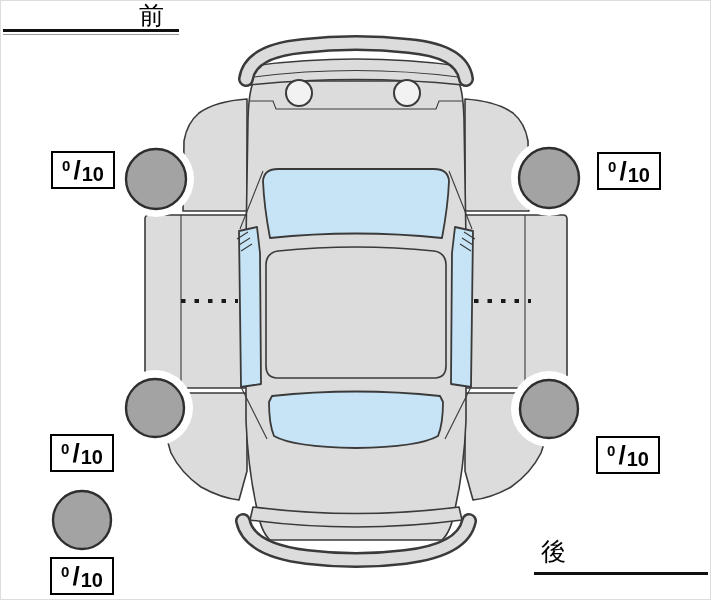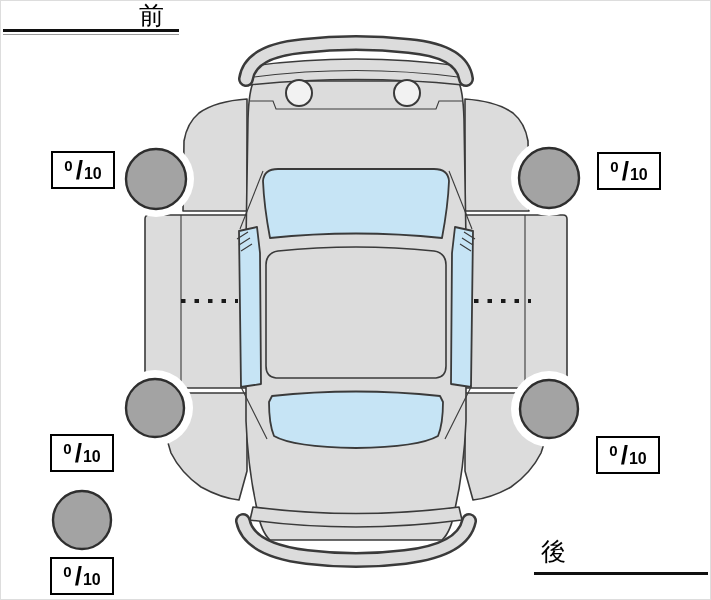--- a/index.html
+++ b/index.html
@@ -34,21 +34,21 @@
 
   .score-box {
     position:absolute; width:64px; height:38px; box-sizing:border-box;
     background:var(--box-background,#fff);
     border:2px solid var(--box-border,#000);
     display:flex; align-items:center; justify-content:center;
     color:#000; font-weight:bold;
   }
   .score-val { font-size:15px; transform:translateY(-5px); }
   .score-sep { font-size:26px; font-weight:600; margin:0 1px 0 3px; }
-  .score-max { font-size:16px; transform:translateY(4px);text-align:center; }
+  .score-max { font-size:20px; transform:translateY(4px);text-align:center; }
 </style>
 </head>
 <body>
 
 <div id="stage">
 
   <svg id="car-svg" width="711" height="600" viewBox="0 0 711 600">
 
     <path class="panel" d="M 246,98 Q 215,100 198,112 Q 186,122 183,140 L 182,210 L 246,210 Z"></path>
     <path class="panel" d="M 464,98 Q 495,100 512,112 Q 524,122 527,140 L 528,210 L 464,210 Z"></path>

